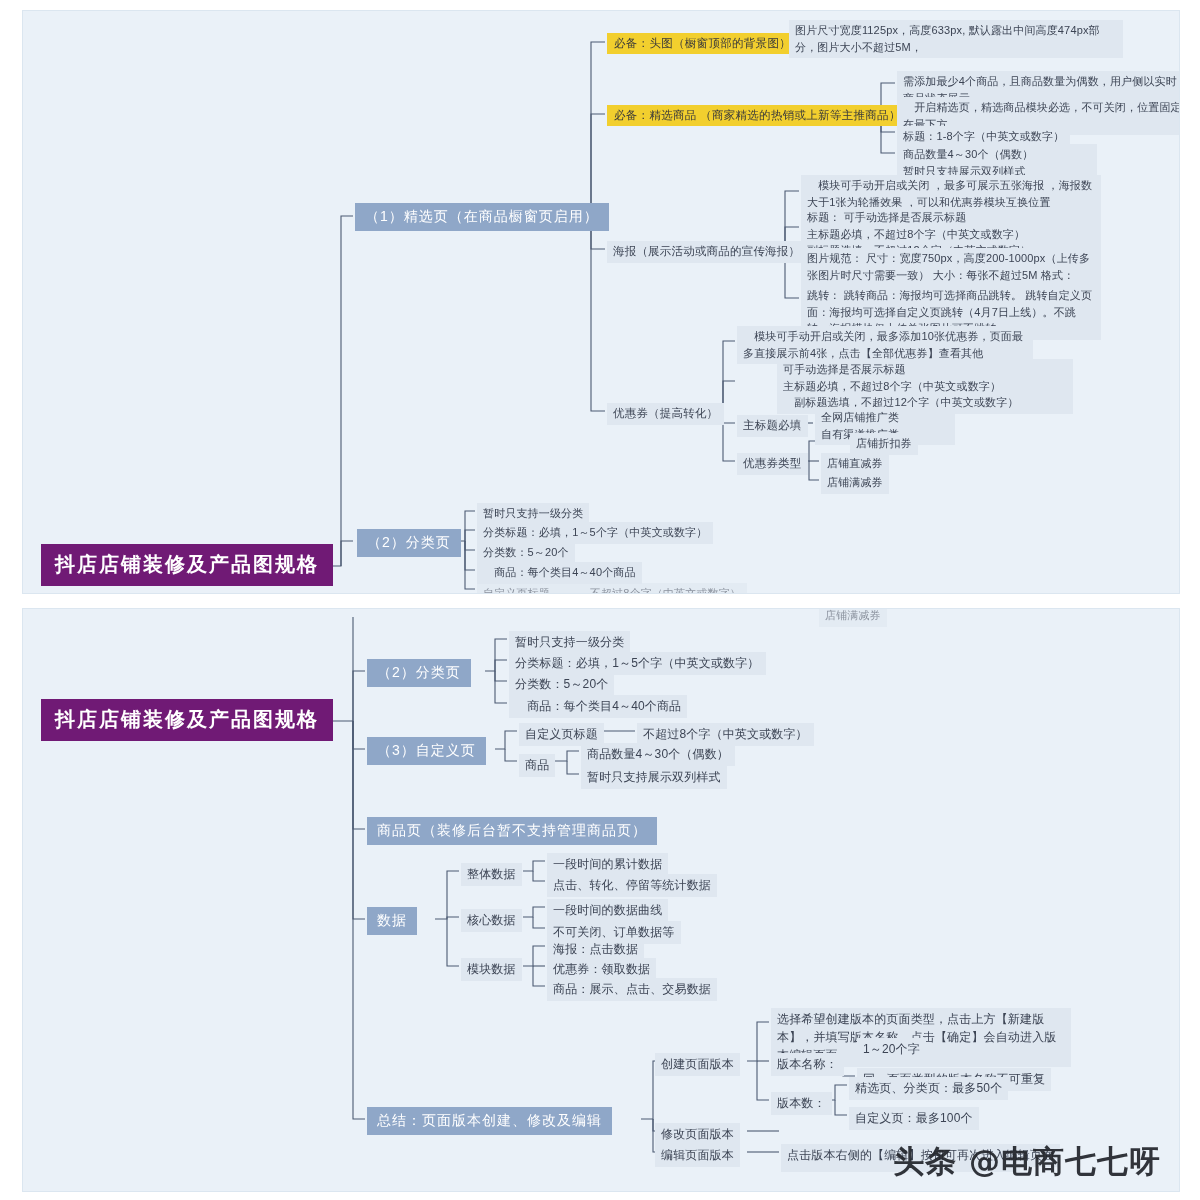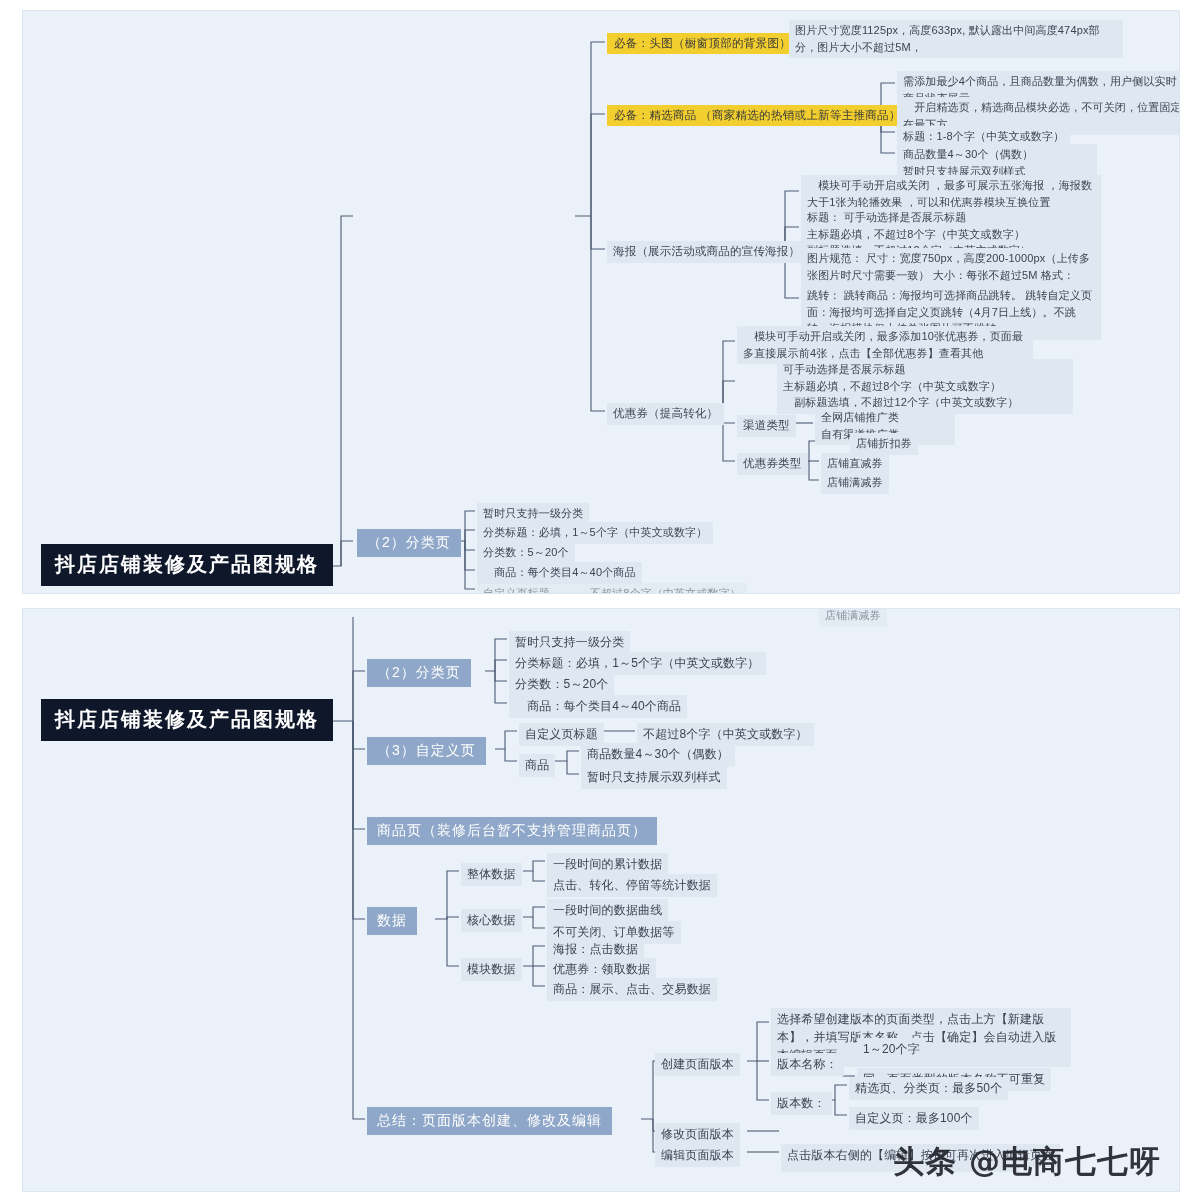--- a/index.html
+++ b/index.html
@@ -19,21 +19,21 @@
     overflow:hidden;
   }
   #panel-top{top:10px;height:582px;}
   #panel-bottom{top:608px;height:582px;}
   svg.links{position:absolute;left:0;top:0;width:1156px;height:582px;pointer-events:none;}
 
   
   .node{position:absolute;box-sizing:border-box;white-space:nowrap;}
 
   .root-node{
-    background:#0f172a;
+    background:#701a75;
     color:#ffffff;
     font-size:20px;
     font-weight:bold;
     letter-spacing:2px;
     padding:9px 14px 10px 14px;
     line-height:1.15;
   }
   .blue-node{
     background:#8fa7c8;
     color:#ffffff;
@@ -122,20 +122,21 @@
       <path d="M442 530 V519 H452"></path>
       <path d="M442 530 V539 H452"></path>
       <path d="M442 530 V559 H452"></path>
 
       <path d="M442 530 V578 H452"></path>
     </g>
   </svg>
 
   <div class="node root-node" style="left:18px;top:533px;">抖店店铺装修及产品图规格</div>
 
+  <div class="node blue-node" style="left:332px;top:192px;">（1）精选页（在商品橱窗页启用）</div>
 
   <div class="node yellow-node" style="left:584px;top:22px;">必备：头图（橱窗顶部的背景图）</div>
   <div class="node leaf-node" style="left:766px;top:9px;width:334px;">图片尺寸宽度1125px，高度633px, 默认露出中间高度474px部分，图片大小不超过5M，</div>
 
   <div class="node yellow-node" style="left:584px;top:94px;">必备：精选商品 （商家精选的热销或上新等主推商品）</div>
   <div class="node leaf-node" style="left:874px;top:60px;width:292px;">需添加最少4个商品，且商品数量为偶数，用户侧以实时商品状态展示</div>
   <div class="node leaf-node" style="left:874px;top:86px;width:292px;">　开启精选页，精选商品模块必选，不可关闭，位置固定在最下方</div>
   <div class="node leaf-node nowrap" style="left:874px;top:115px;">标题：1-8个字（中英文或数字）</div>
   <div class="node leaf-node" style="left:874px;top:133px;width:200px;white-space:pre-line;">商品数量4～30个（偶数）
 暂时只支持展示双列样式</div>
@@ -147,21 +148,21 @@
  副标题选填，不超过12个字（中英文或数字）</div>
   <div class="node leaf-node" style="left:778px;top:237px;width:300px;">图片规范： 尺寸：宽度750px，高度200-1000px（上传多张图片时尺寸需要一致） 大小：每张不超过5M 格式：jpg、png</div>
   <div class="node leaf-node" style="left:778px;top:274px;width:300px;">跳转： 跳转商品：海报均可选择商品跳转。 跳转自定义页面：海报均可选择自定义页跳转（4月7日上线）。不跳转：海报模块仅上传单张图片可不跳转</div>
 
   <div class="node plain-node" style="left:584px;top:392px;">优惠券（提高转化）</div>
   <div class="node leaf-node" style="left:714px;top:315px;width:296px;">　模块可手动开启或关闭，最多添加10张优惠券，页面最多直接展示前4张，点击【全部优惠券】查看其他</div>
   <div class="node leaf-node" style="left:714px;top:348px;width:296px;white-space:pre-line;margin-left:40px;">可手动选择是否展示标题
 主标题必填，不超过8个字（中英文或数字）
 　副标题选填，不超过12个字（中英文或数字）</div>
 
-  <div class="node plain-node" style="left:714px;top:404px;">渠道类型</div>
+  <div class="node plain-node" style="left:714px;top:404px;">主标题必填</div>
   <div class="node leaf-node" style="left:792px;top:396px;width:140px;white-space:pre-line;">全网店铺推广类
 自有渠道推广类</div>
 
   <div class="node plain-node" style="left:714px;top:442px;">优惠券类型</div>
   <div class="node leaf-node nowrap" style="left:827px;top:422px;">店铺折扣券</div>
   <div class="node leaf-node nowrap" style="left:798px;top:442px;">店铺直减券</div>
   <div class="node leaf-node nowrap" style="left:798px;top:461px;">店铺满减券</div>
 
   <div class="node blue-node" style="left:334px;top:518px;">（2）分类页</div>
   <div class="node leaf-node nowrap" style="left:454px;top:492px;">暂时只支持一级分类</div>

